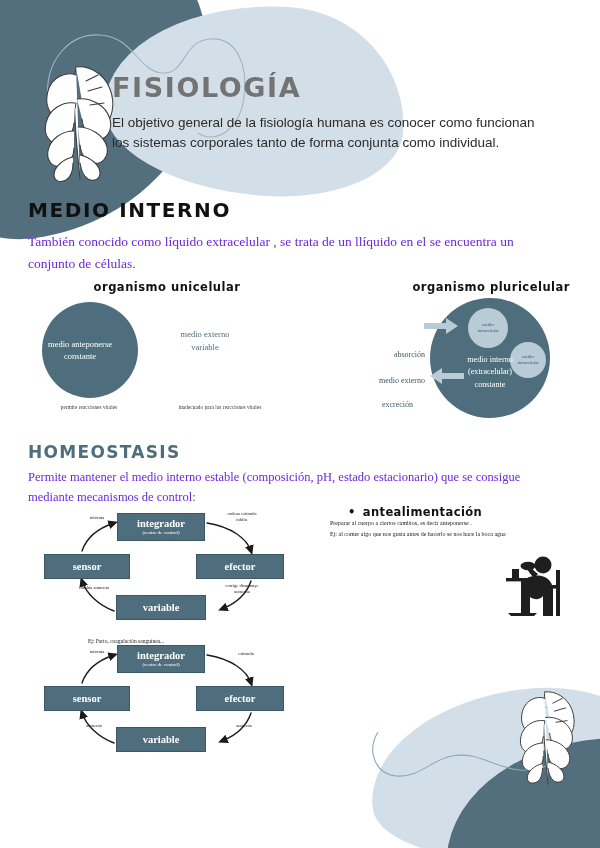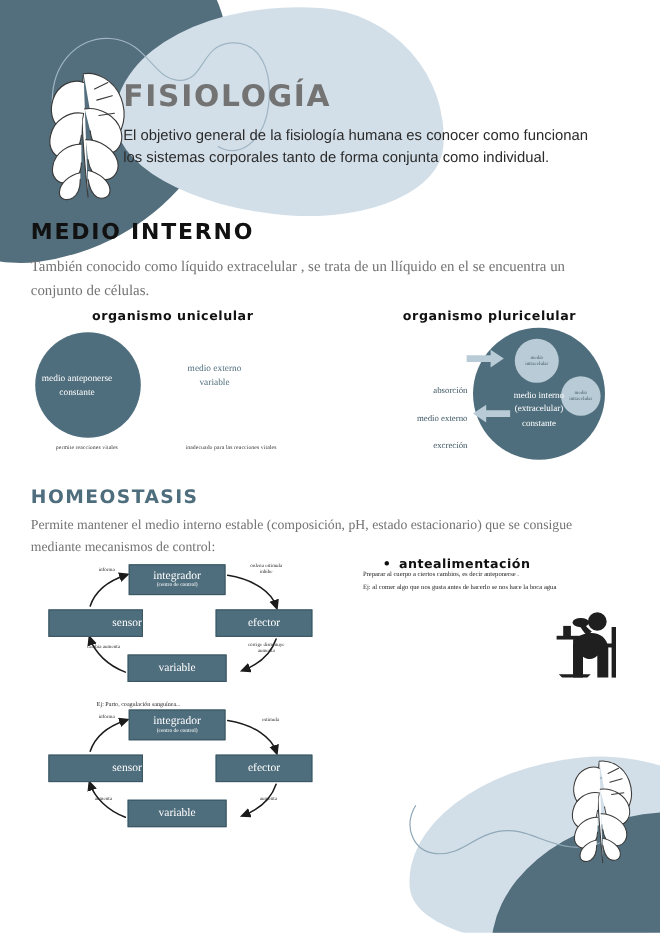--- a/index.html
+++ b/index.html
@@ -64,21 +64,21 @@
 
   .body-sans {
     font-family:"Liberation Sans", sans-serif;
     font-size:13.5px;
     color:#2b2b2b;
     line-height:1.45;
   }
   .body-serif {
     font-family:"Liberation Serif", serif;
     font-size:13.5px;
-    color:#737373;
+    color:#6d28d9;
     line-height:1.62;
   }
 
   
   #header { position:absolute; left:112px; top:72px; width:430px; }
   #header-desc { margin-top:10px; }
 
   
   #sec-medio { position:absolute; left:28px; top:198px; width:545px; }
   #medio-desc { margin-top:9px; width:520px; }
@@ -86,21 +86,21 @@
   .diagram-caption {
     font-family:"DejaVu Sans", sans-serif;
     font-size:11.5px;
     font-weight:bold;
     letter-spacing:0.5px;
     color:#111;
     text-align:center;
   }
 
   
-  #uni-wrap { position:absolute; left:22px; top:280px; width:270px; height:140px;text-decoration:underline; }
+  #uni-wrap { position:absolute; left:32px; top:280px; width:270px; height:140px;text-decoration:underline; }
   #uni-cap { position:absolute; left:0; top:0; width:270px; }
   #uni-circle {
     position:absolute; left:10px; top:22px;
     width:96px; height:96px; border-radius:50%;
     background:#4f6e7d;
   }
   #uni-circle-label {
     position:absolute; left:0; top:50%; transform:translateY(-50%);
     width:96px; text-align:center;
     color:#ffffff; font-family:"Liberation Serif", serif;
@@ -114,21 +114,21 @@
   .micro-cap {
     position:absolute;
     font-family:"Liberation Serif", serif;
     font-size:5.2px; color:#333; text-align:center; letter-spacing:0.1px;
   }
   #uni-cap-left  { left:2px;   top:124px; width:110px; }
   #uni-cap-right { left:108px; top:124px; width:160px; }
 
   
   #pluri-wrap { position:absolute; left:320px; top:280px; width:250px; height:140px; }
-  #pluri-cap { position:absolute; left:0; top:0; width:250px; }
+  #pluri-cap { position:absolute; left:0; top:0; width:250px;text-align:right; }
   #pluri-big {
     position:absolute; left:110px; top:18px;
     width:120px; height:120px; border-radius:50%;
     background:#4f6e7d;
   }
   .pluri-small {
     position:absolute; border-radius:50%;
     background:#b9cbd6;
     font-family:"Liberation Serif", serif;
     font-size:4.6px; color:#3d5764;
@@ -142,21 +142,21 @@
     text-align:center; color:#ffffff;
     font-family:"Liberation Serif", serif; font-size:8.2px; line-height:1.5;
   }
   .pluri-side {
     position:absolute;
     font-family:"Liberation Serif", serif;
     font-size:8px; color:#3d5764; text-align:right;margin-top:28px;
   }
   #pluri-abs { left:20px;  top:42px; width:85px; }
   #pluri-ext { left:5px;   top:68px; width:100px; }
-  #pluri-exc { left:20px;  top:92px; width:85px; }
+  #pluri-exc { left:8px;  top:92px; width:85px; }
   .pluri-arrow { position:absolute; }
 
   
   #sec-homeo { position:absolute; left:28px; top:442px; width:545px; }
   #homeo-desc { margin-top:5px; width:525px; font-size:12.5px; }
 
   .bullet-head {
     font-family:"DejaVu Sans", sans-serif;
     font-size:11.5px; font-weight:bold; color:#111;
     letter-spacing:0.4px;
@@ -168,24 +168,24 @@
   .fbox {
     position:absolute;
     background:#4f6e7d;
     border:1px solid #3b5763;
     color:#ffffff;
     font-family:"Liberation Serif", serif;
     display:flex; flex-direction:column;
     align-items:center; justify-content:center;
     text-align:center;
   }
-  .fbox .main { font-size:10.5px; line-height:1.1; }
+  .fbox .main { font-size:10.5px; line-height:1.1;font-weight:bold; }
   .fbox .sub  { font-size:5px; line-height:1.2; margin-top:1px; }
   .f-integrador { left:73px; top:0;   width:88px; height:28px; }
-  .f-sensor     { left:0;    top:41px; width:86px; height:25px;align-items:flex-end; }
+  .f-sensor     { left:0;    top:41px; width:86px; height:25px; }
   .f-efector    { left:152px;top:41px; width:88px; height:25px; }
   .f-variable   { left:72px; top:82px; width:90px; height:25px; }
 
   .flab {
     position:absolute;
     font-family:"Liberation Serif", serif;
     font-size:4.6px; color:#222; text-align:center; line-height:1.25;
   }
   .flow svg { position:absolute; left:0; top:0; overflow:visible; }
 

